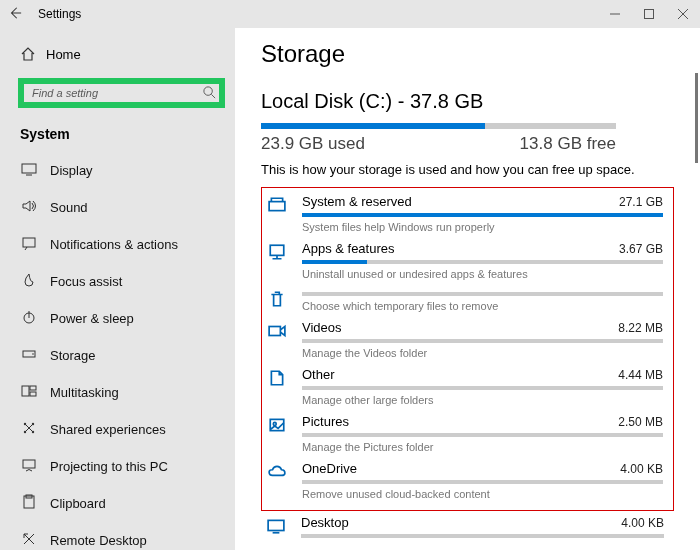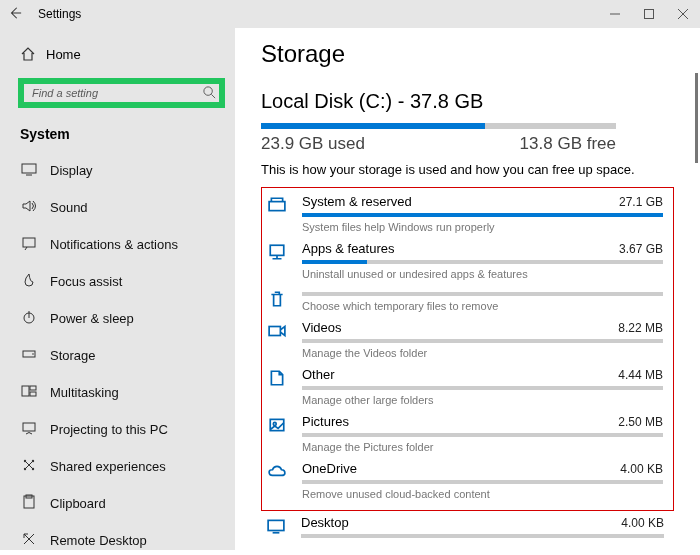--- a/index.html
+++ b/index.html
@@ -133,34 +133,34 @@
         <div class="nav-item">
             <span class="nav-icon"><svg viewBox="0 0 16 16">
                 <rect x="1" y="3" width="7" height="10" stroke="#333" fill="none"></rect>
                 <rect x="9" y="3" width="6" height="4" stroke="#333" fill="none"></rect>
                 <rect x="9" y="9" width="6" height="4" stroke="#333" fill="none"></rect>
               </svg></span>
             <span>Multitasking</span>
           </div>
         <div class="nav-item">
             <span class="nav-icon"><svg viewBox="0 0 16 16">
-                <rect x="2" y="3" width="12" height="8" stroke="#333" fill="none"></rect>
-                <path d="M5 14 Q8 11 11 14" stroke="#333" fill="none"></path>
-              </svg></span>
-            <span>Projecting to this PC</span>
-          </div>
-        <div class="nav-item">
-            <span class="nav-icon"><svg viewBox="0 0 16 16">
                 <circle cx="4" cy="4" r="1.2" fill="#333"></circle>
                 <circle cx="12" cy="4" r="1.2" fill="#333"></circle>
                 <circle cx="4" cy="12" r="1.2" fill="#333"></circle>
                 <circle cx="12" cy="12" r="1.2" fill="#333"></circle>
                 <path d="M4 4 L12 12 M12 4 L4 12" stroke="#333"></path>
               </svg></span>
             <span>Shared experiences</span>
+          </div>
+        <div class="nav-item">
+            <span class="nav-icon"><svg viewBox="0 0 16 16">
+                <rect x="2" y="3" width="12" height="8" stroke="#333" fill="none"></rect>
+                <path d="M5 14 Q8 11 11 14" stroke="#333" fill="none"></path>
+              </svg></span>
+            <span>Projecting to this PC</span>
           </div>
         <div class="nav-item">
             <span class="nav-icon"><svg viewBox="0 0 16 16">
                 <rect x="3" y="2" width="10" height="12" stroke="#333" fill="none"></rect>
                 <rect x="5" y="1" width="6" height="3" stroke="#333" fill="none"></rect>
               </svg></span>
             <span>Clipboard</span>
           </div>
         <div class="nav-item">
             <span class="nav-icon"><svg viewBox="0 0 16 16">

